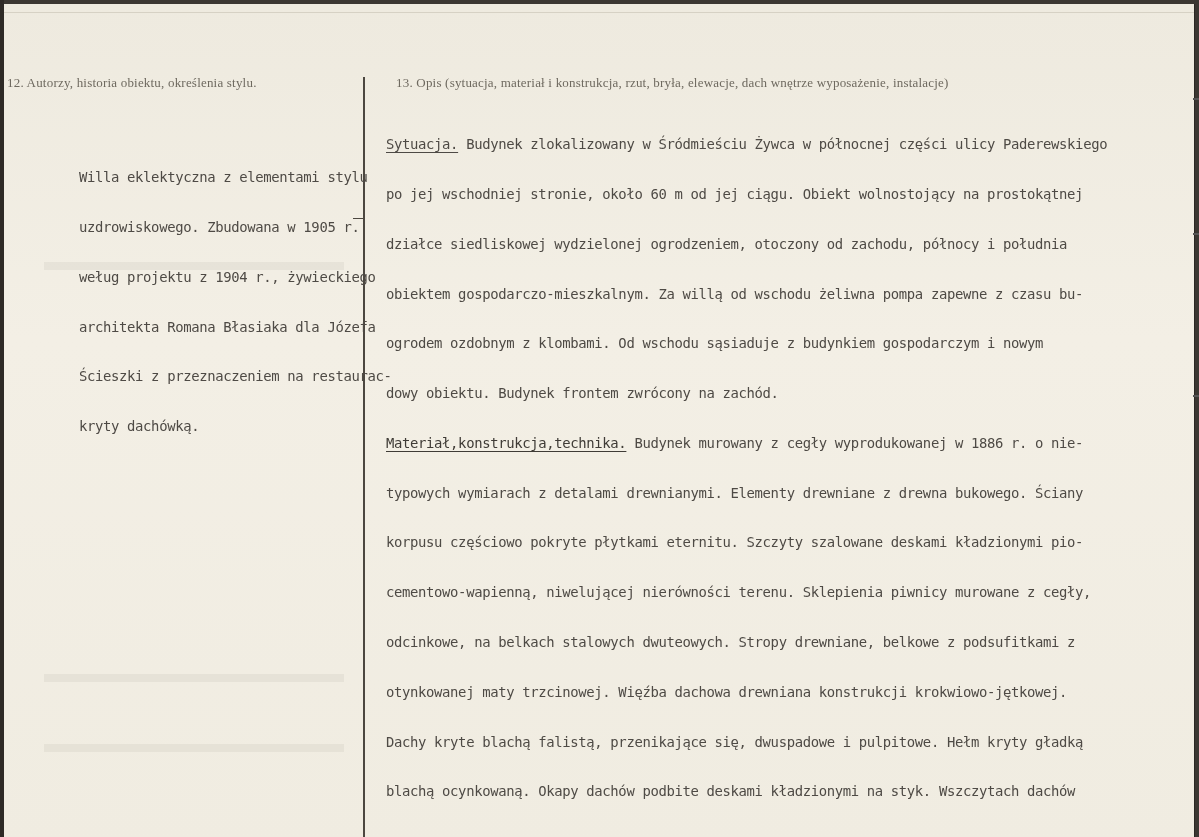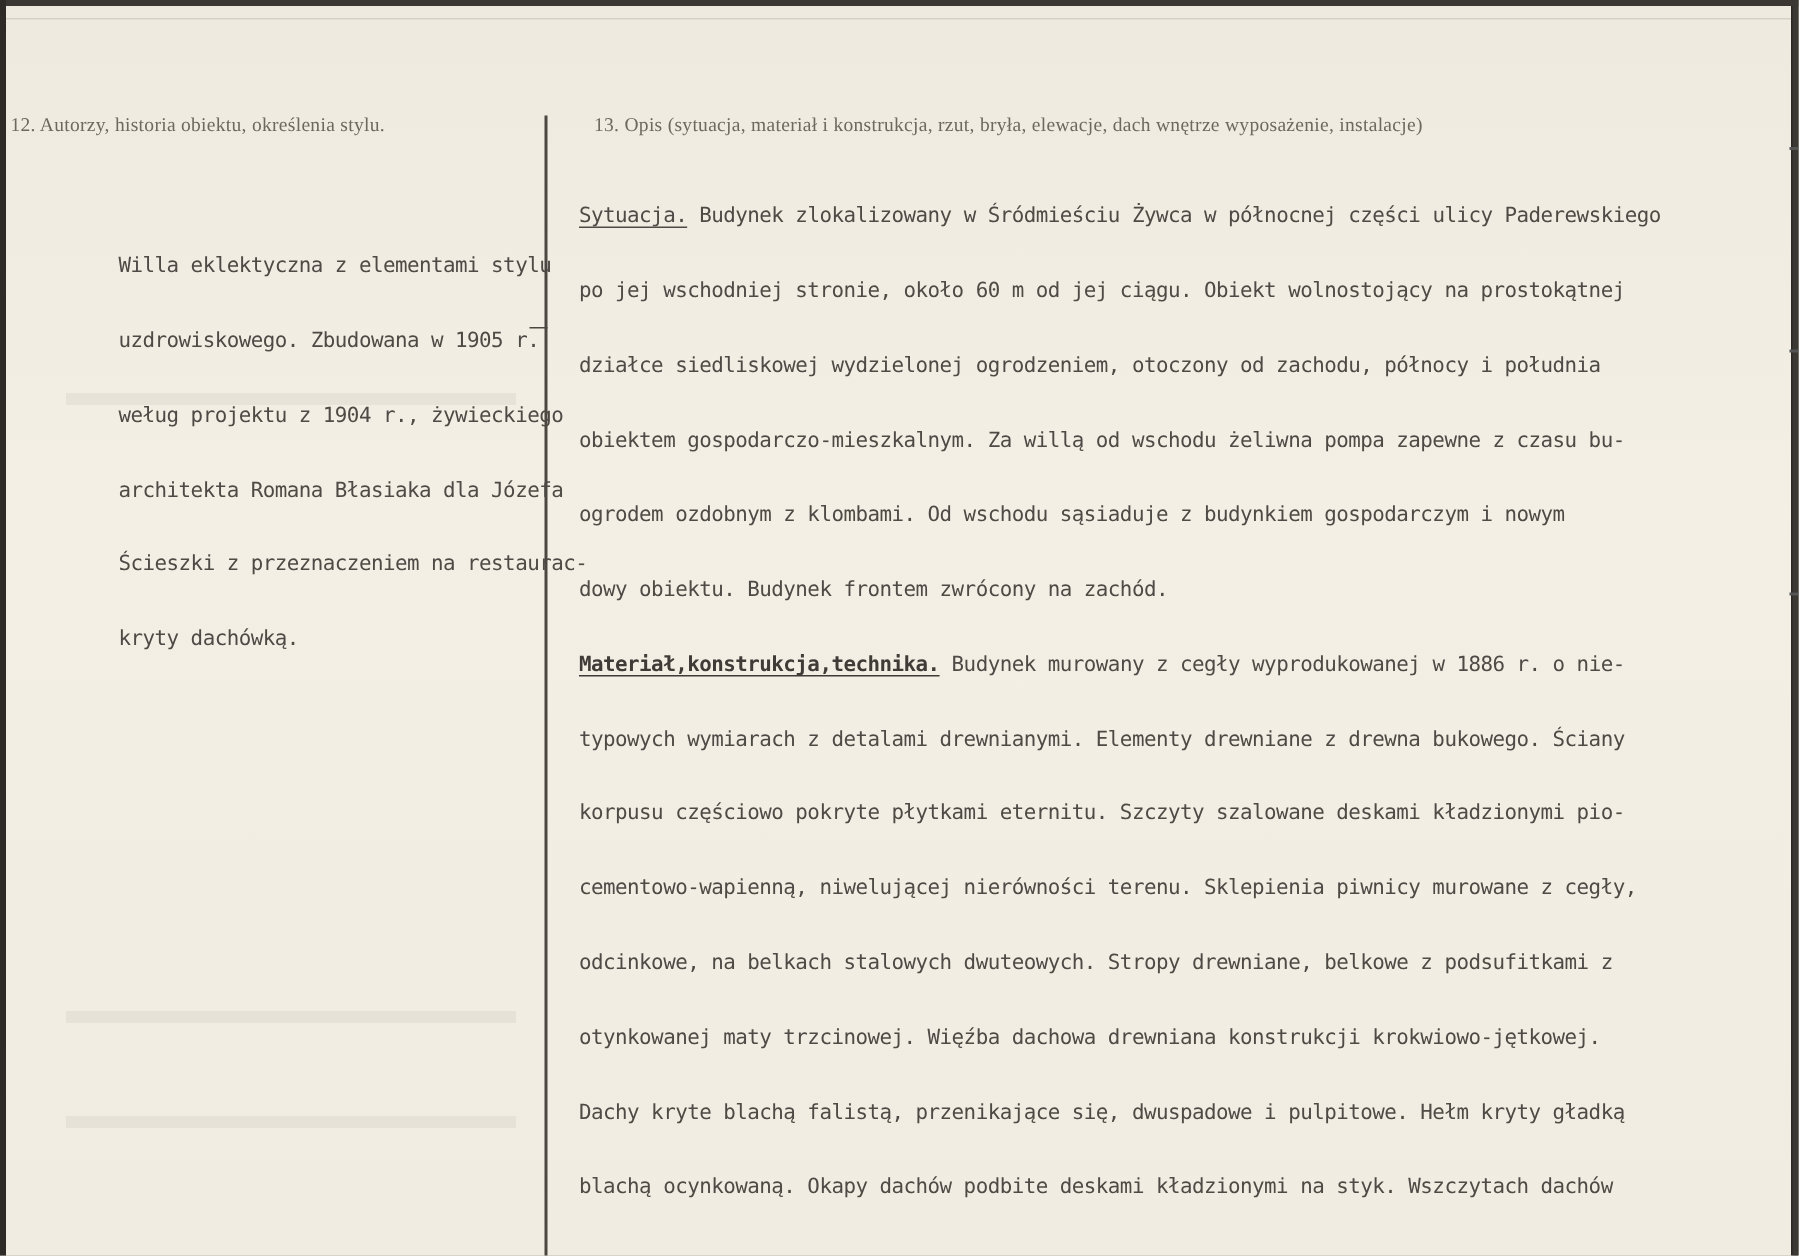--- a/index.html
+++ b/index.html
@@ -44,21 +44,21 @@
     color: #4e4a45;
     font-size: 13.9px;
     line-height: 16.6px;
     white-space: pre;
     letter-spacing: -0.35px;
   }
   .left-text { position: absolute; left: 35px; top: 132px; margin-left: 40px; }
   .right-text { position: absolute; left: 382px; top: 99px; }
   .line { display: block; height: 16.6px; }
   .hd { text-decoration: underline; text-underline-offset: 3px; text-decoration-thickness: 1px; text-align: right; }
-  .bold { font-weight: bold; color: #3f3b36; }
+  .bold { font-weight: normal; color: #3f3b36; }
   .faint-band {
     position: absolute; left: 40px; width: 300px; height: 8px; background: rgba(200,195,182,0.25);
   }
   .edge-mark { position: absolute; right: 0; width: 6px; height: 2px; background: #555; }
 </style>
 </head>
 <body>
 
 <div class="sheet">
   <div class="top-rule"></div>

